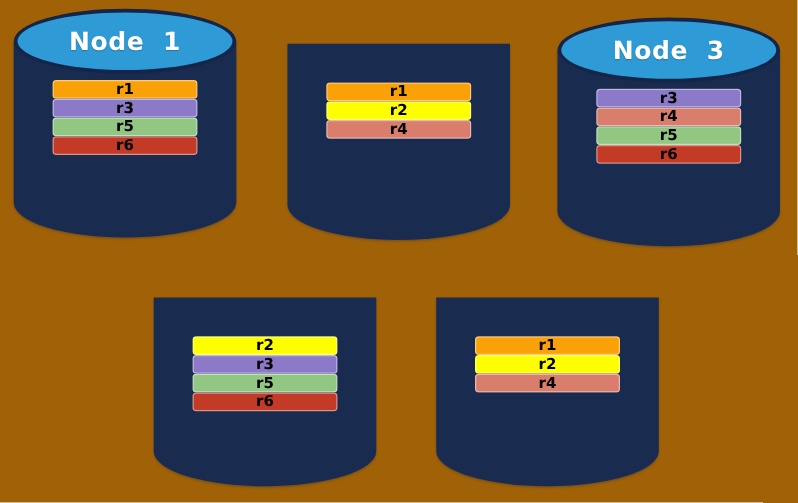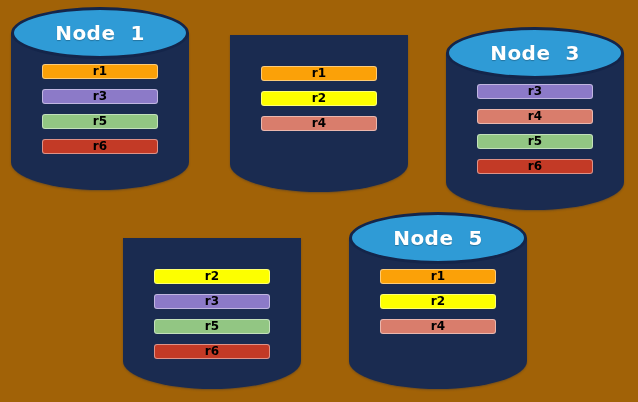--- a/index.html
+++ b/index.html
@@ -54,39 +54,38 @@
     text-shadow: 0 1px 1px rgba(0,0,0,0.25);
   }
   .bars {
     position: absolute;
     top: 57px;
     left: 0;
     right: 0;
     display: flex;
     flex-direction: column;
     align-items: center;
-    gap: 10px;
     z-index: 3;
   }
   .bar {
     box-sizing: border-box;
     width: 116px;
     height: 15px;
     border-radius: 3px;
     border: 1px solid rgba(255, 255, 255, 0.45);
     color: var(--bar-text-color, #000000);
     font-size: 12px;
     font-weight: bold;
     line-height: 13px;
     text-align: center;
   }
   
   .node-pos-0 { left: 11px;  top: 7px;  }
   .node-pos-1 { left: 230px; top: 9px;  }
-  .node-pos-2 { left: 446px; top: 27px; }
+  .node-pos-2 { left: 446px; top: 14px; }
   .node-pos-3 { left: 123px; top: 212px; height: 177px; }
   .node-pos-4 { left: 349px; top: 212px; height: 177px; }
 </style>
 </head>
 <body>
 
 <div class="canvas">
 
   <div class="cylinder node-pos-0">
     <div class="cyl-body"></div>
@@ -128,23 +127,20 @@
     <div class="bars">
         <div class="bar" style="background: rgb(253, 255, 0);">r2</div>
         <div class="bar" style="background: rgb(140, 122, 200);">r3</div>
         <div class="bar" style="background: rgb(146, 198, 131);">r5</div>
         <div class="bar" style="background: rgb(195, 58, 38);">r6</div>
       </div>
   </div>
 
   <div class="cylinder node-pos-4">
     <div class="cyl-body"></div>
-    <div class="cyl-top">
-      <span class="node-title">Node  5</span>
-    </div>
     <div class="bars">
         <div class="bar" style="background: rgb(251, 161, 8);">r1</div>
         <div class="bar" style="background: rgb(253, 255, 0);">r2</div>
         <div class="bar" style="background: rgb(217, 125, 108);">r4</div>
       </div>
   </div>
 
 </div>
 
 </body></html>

